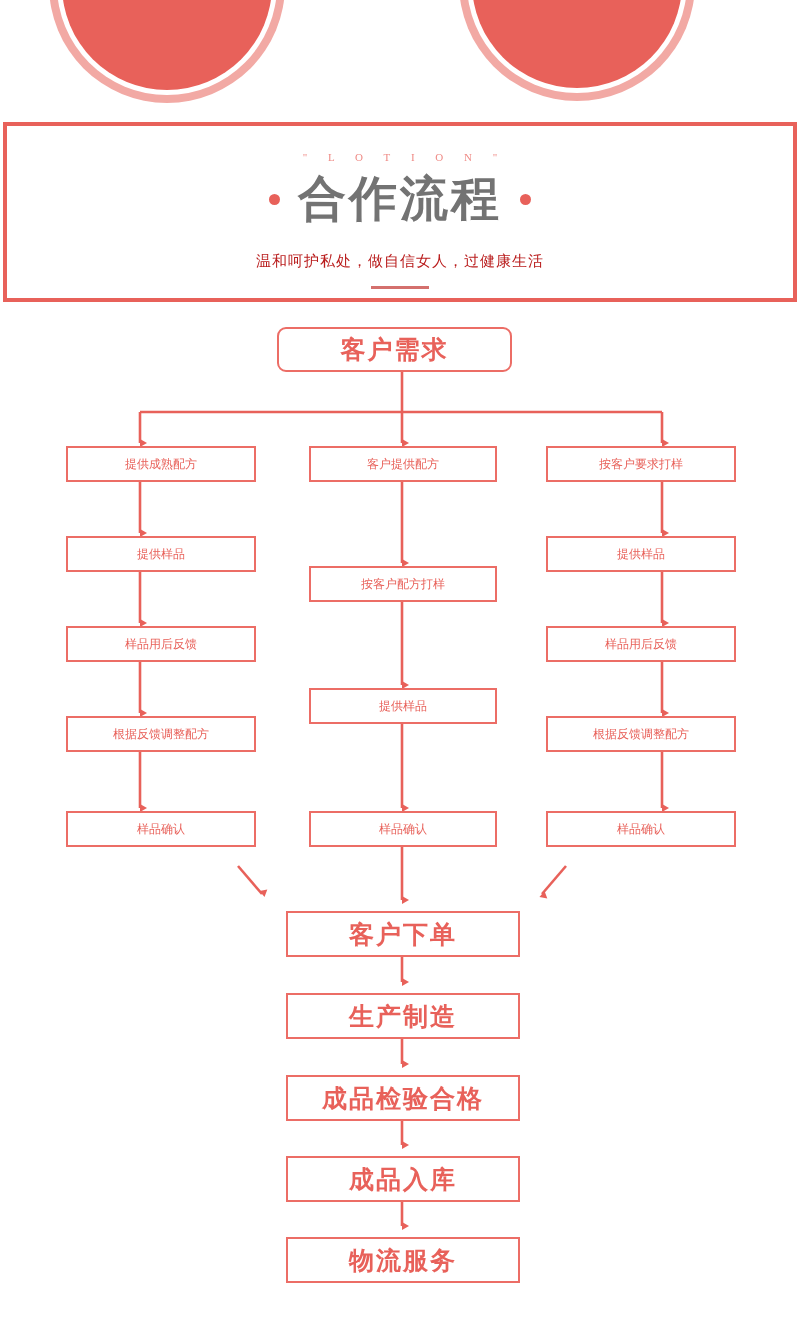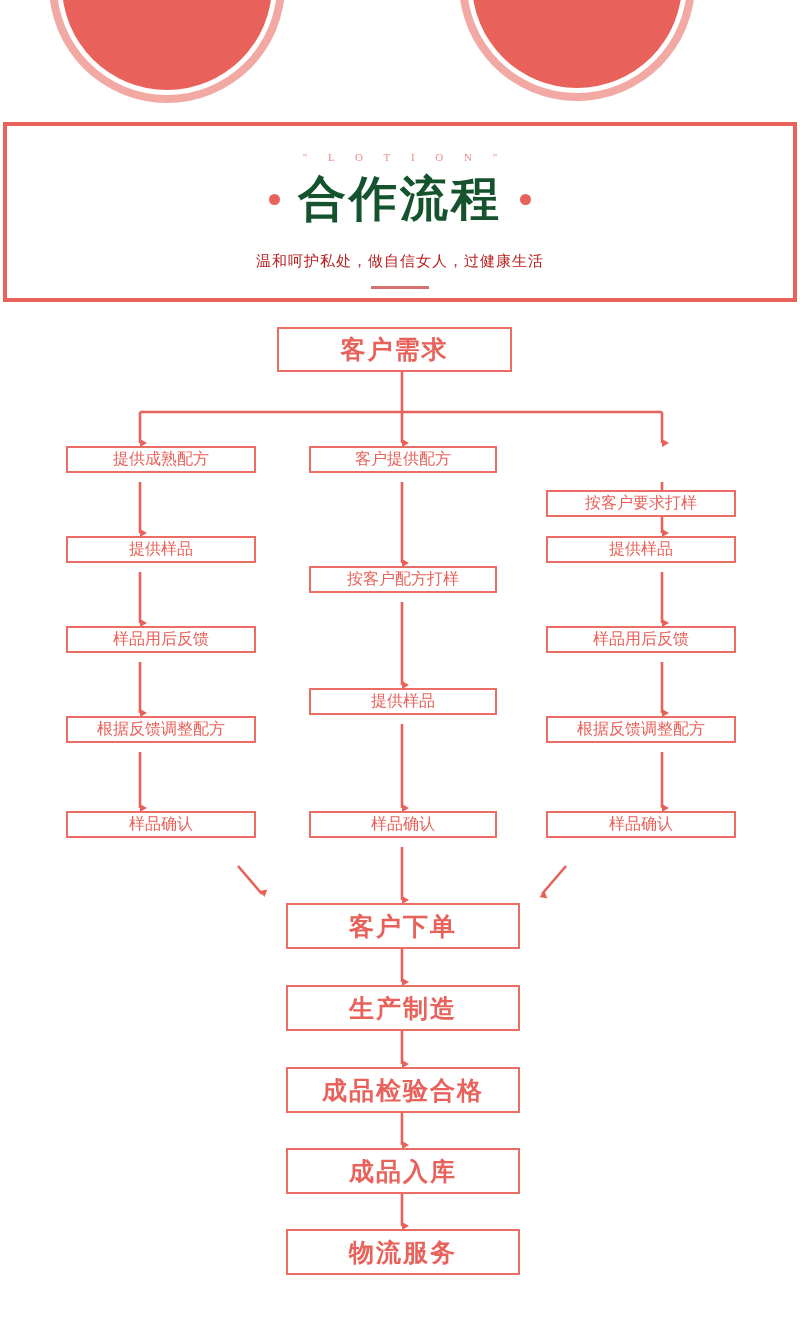--- a/index.html
+++ b/index.html
@@ -69,21 +69,21 @@
   .title-dot {
     width: 11px;
     height: 11px;
     border-radius: 50%;
     background: #e8615a;
     flex: 0 0 auto;
   }
   #main-title {
     font-size: 48px;
     font-weight: bold;
-    color: #14532d;
+    color: #737373;
     letter-spacing: 3px;
     line-height: 1.05;
     white-space: nowrap;
   }
   #subtitle {
     position: absolute;
     top: 126px;
     left: 0; right: 0;
     text-align: center;
     font-size: 15px;
@@ -114,34 +114,35 @@
     border: 2px solid #ec6d66;
     background: #ffffff;
     box-sizing: border-box;
     display: flex;
     align-items: center;
     justify-content: center;
     color: #e8615a;
     white-space: nowrap;
   }
   .node.small {
-    height: 27px;
-    font-size: 16px;
+    height: 36px;
+    font-size: 12px;
   }
   .node.head {
     height: 45px;
     font-size: 25px;
     font-weight: bold;
     letter-spacing: 2px;
   }
   .node.big {
     height: 46px;
     font-size: 25px;
     font-weight: bold;
     letter-spacing: 2px;
+    margin-top: 8px;
   }
   #arrows {
     position: absolute;
     left: 0; top: 0;
     width: 800px;
     height: 1333px;
     pointer-events: none;
   }
 </style>
 </head>
@@ -201,21 +202,21 @@
       <path d="M238,866 L262,894" marker-end="url(#ah)"></path>
       <path d="M566,866 L542,894" marker-end="url(#ah)"></path>
 
       <path d="M402,949 L402,982" marker-end="url(#ah)"></path>
       <path d="M402,1031 L402,1064" marker-end="url(#ah)"></path>
       <path d="M402,1113 L402,1145" marker-end="url(#ah)"></path>
       <path d="M402,1194 L402,1226" marker-end="url(#ah)"></path>
     </g>
   </svg>
 
-  <div class="node head" style="left:277px; top:327px; width:235px;">
+  <div class="node head" style="left:277px; top:327px; width:235px;border-radius:9px;">
     <span>客户需求</span>
   </div>
 
   <div class="node small" style="left:66px; top:446px; width:190px;">
     <span>提供成熟配方</span>
   </div>
   <div class="node small" style="left:66px; top:536px; width:190px;">
     <span>提供样品</span>
   </div>
   <div class="node small" style="left:66px; top:626px; width:190px;">
@@ -234,21 +235,21 @@
   <div class="node small" style="left:309px; top:566px; width:188px;">
     <span>按客户配方打样</span>
   </div>
   <div class="node small" style="left:309px; top:688px; width:188px;">
     <span>提供样品</span>
   </div>
   <div class="node small" style="left:309px; top:811px; width:188px;">
     <span>样品确认</span>
   </div>
 
-  <div class="node small" style="left:546px; top:446px; width:190px;margin-top:44px;">
+  <div class="node small" style="left:546px; top:446px; width:190px;">
     <span>按客户要求打样</span>
   </div>
   <div class="node small" style="left:546px; top:536px; width:190px;">
     <span>提供样品</span>
   </div>
   <div class="node small" style="left:546px; top:626px; width:190px;">
     <span>样品用后反馈</span>
   </div>
   <div class="node small" style="left:546px; top:716px; width:190px;">
     <span>根据反馈调整配方</span>

